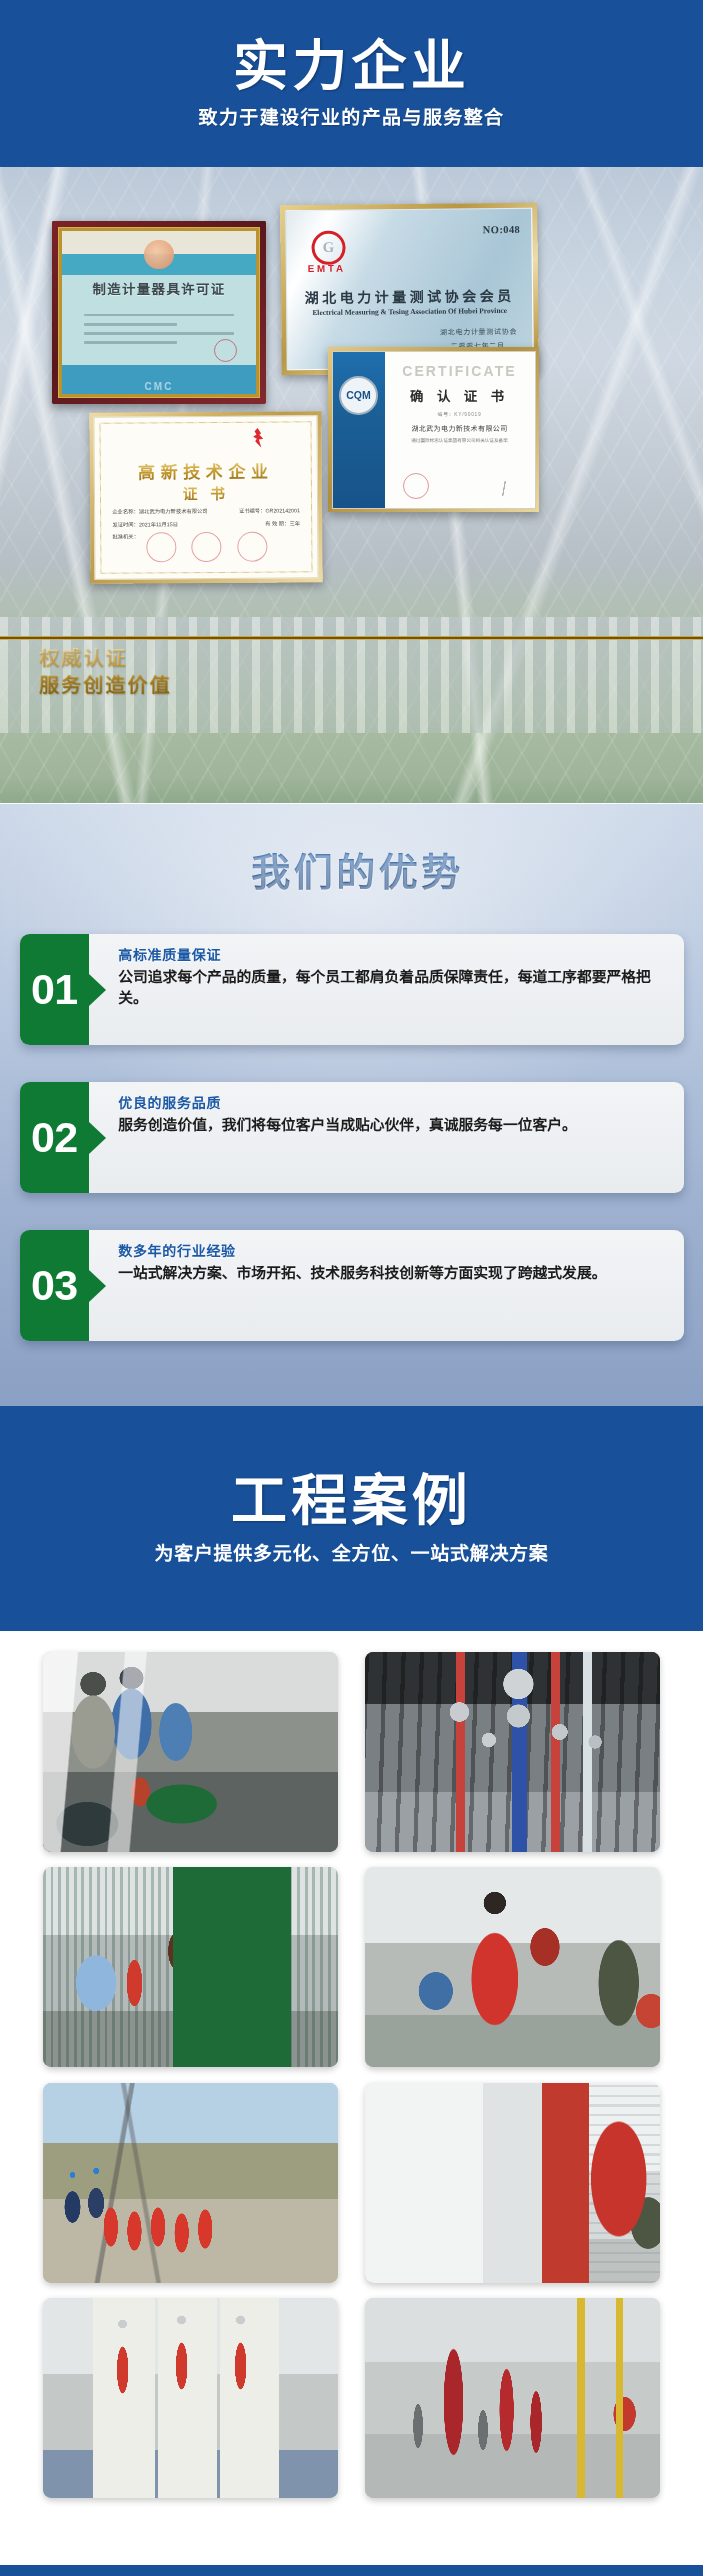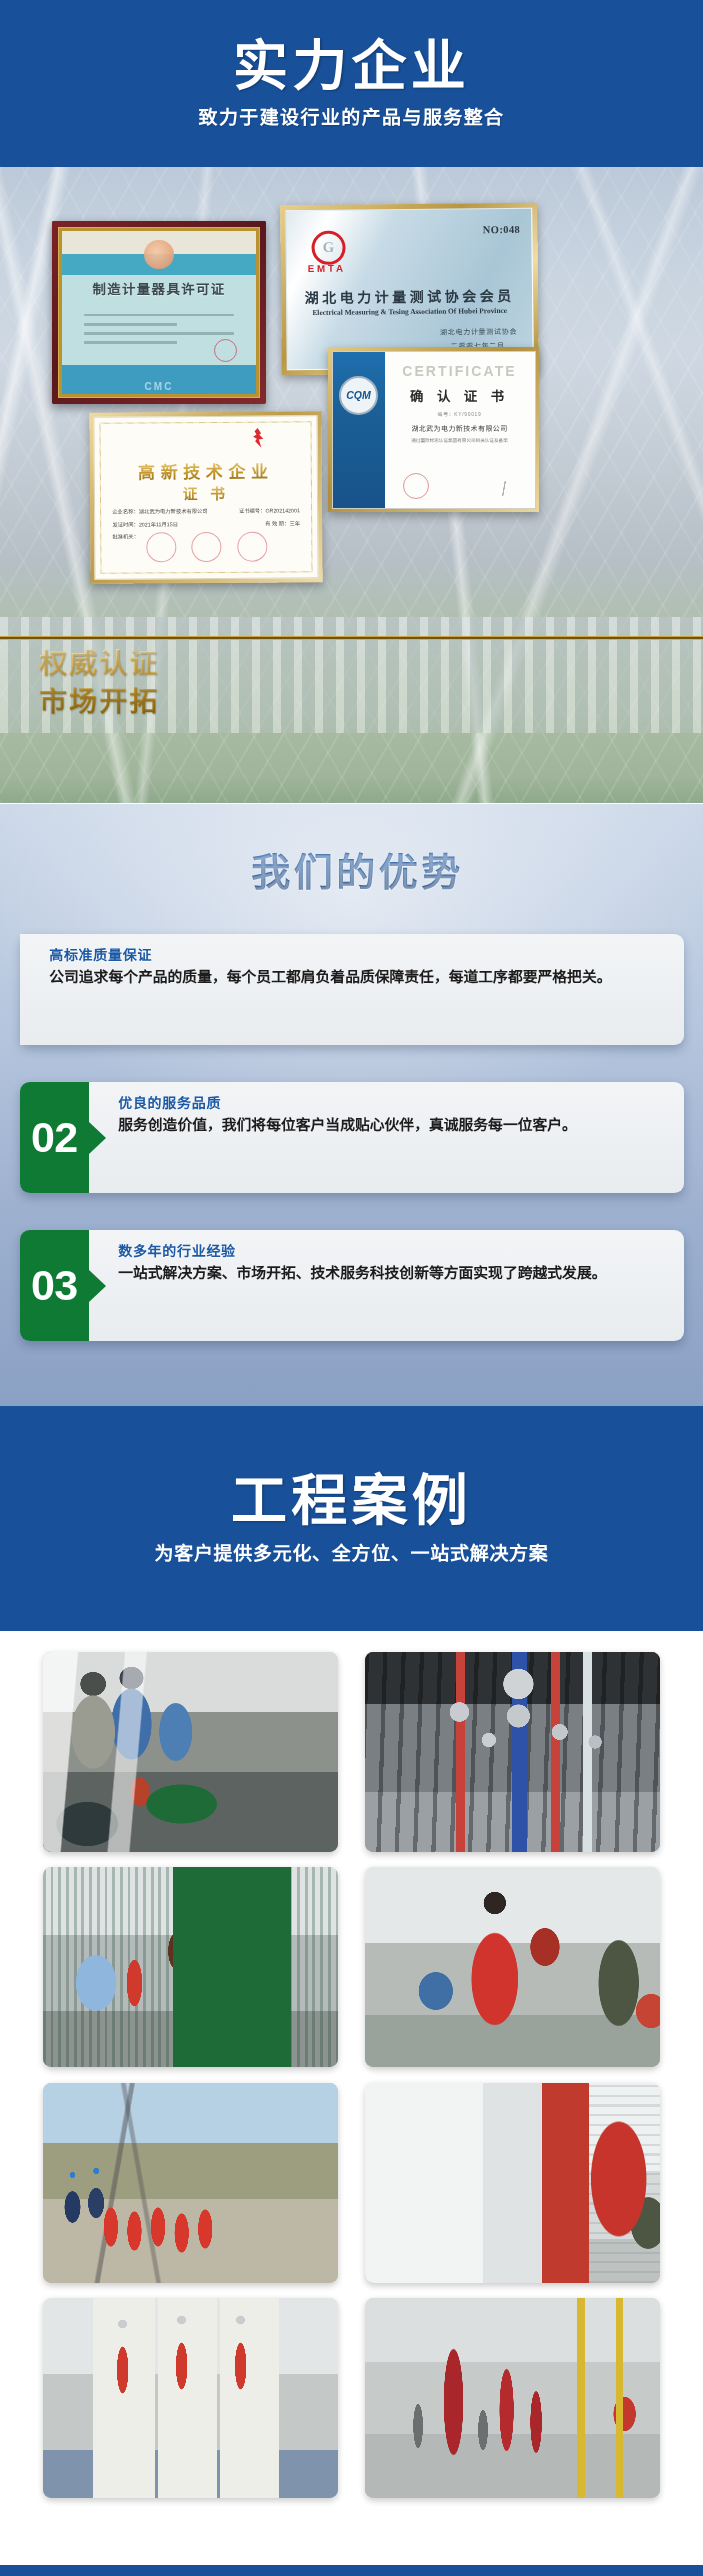--- a/index.html
+++ b/index.html
@@ -147,21 +147,21 @@
     padding:3.5px;box-shadow:0 3.5px 9.1px rgba(0,0,0,.32);
   }
   .cert3 .doc{height:100%;display:flex;background:#fdfdfb;border:0.7px solid #cfcfc6;box-sizing:border-box;}
   .cert3 .bar{
     width:52px;background:linear-gradient(to bottom,#1f6fae,#1a5f96 40%,#17538a);
     display:flex;align-items:flex-start;justify-content:center;padding-top:24px;
   }
   .cert3 .cqm{
     width:35px;height:35px;border-radius:50%;background:#eef3f7;
     border:2.1px solid #9fb3c2;display:flex;align-items:center;justify-content:center;
-    font-size:10.5px;font-weight:bold;color:#16538b;font-family:"Liberation Sans",sans-serif;font-style:italic;
+    font-size:10.5px;font-weight:bold;color:#16538b;font-family:"Liberation Sans",sans-serif;
   }
   .cert3 .body{flex:1;position:relative;padding:11.3px 7px 0 7px;text-align:center;}
   .cert3 .ct{
     font-family:"Liberation Sans",sans-serif;font-size:14px;font-weight:bold;
     letter-spacing:2.1px;color:#c9c9c2;
   }
   .cert3 .zh{margin-top:6.3px;font-size:13.4px;font-weight:bold;letter-spacing:4.9px;color:#2b2b2b;}
   .cert3 .num{margin-top:4.9px;font-size:4.9px;color:#8a8a84;letter-spacing:0.7px;}
   .cert3 .co{margin-top:6.3px;font-size:7px;color:#3b3b38;letter-spacing:0.4px;}
   .cert3 .desc{margin-top:4.2px;font-size:4.6px;color:#7d7d77;line-height:1.6;}
@@ -205,21 +205,21 @@
   .cert4 .row{position:absolute;left:17px;right:17px;font-size:5.3px;color:#4a4a46;display:flex;justify-content:space-between;}
   .cert4 .r1{top:90px;}
   .cert4 .r2{top:103px;}
   .cert4 .r3{top:115px;}
   .cert4 .seals{position:absolute;left:0;right:0;bottom:15.5px;display:flex;justify-content:center;gap:15.5px;}
   .cert4 .seals span{width:28px;height:28px;border-radius:50%;border:1.4px solid rgba(200,50,60,.45);}
 
   
   .overlay-txt{
     position:absolute;left:39px;top:478px;z-index:5;
-    font-size:28px;font-weight:bold;line-height:1.35;letter-spacing:2.1px;
+    font-size:20px;font-weight:bold;line-height:1.35;letter-spacing:2.1px;
     background:linear-gradient(to bottom,#f6e2a4 6%,#d8ae46 48%,#9d7518 92%);
     -webkit-background-clip:text;background-clip:text;color:transparent;
     text-shadow:0.7px 1.4px 1.4px rgba(60,40,0,.28);
   }
   .gold-rule{
     position:absolute;left:0;top:636px;width:703px;height:4.2px;z-index:6;
     background:linear-gradient(to bottom,#c9a243 0 1.4px,#6d5414 1.4px 2.8px,#d4b057 2.8px 4.2px);
   }
 
   
@@ -480,31 +480,32 @@
         <div class="seals">
           <span></span>
           <span></span>
           <span></span>
         </div>
       </div>
     </div>
 
     <div class="overlay-txt">
       <div>权威认证</div>
-      <div>市场开拓</div>
+      <div>服务创造价值</div>
     </div>
   </div>
   <div class="gold-rule"></div>
 
   <div class="adv">
     <div class="adv-title">我们的优势</div>
 
     <div class="cards">
 
       <div class="card">
+        <div class="card-num">01</div>
         <div class="card-body">
           <div class="card-h">高标准质量保证</div>
           <div class="card-p">公司追求每个产品的质量，每个员工都肩负着品质保障责任，每道工序都要严格把关。</div>
         </div>
       </div>
 
       <div class="card">
         <div class="card-num">02</div>
         <div class="card-body">
           <div class="card-h">优良的服务品质</div>

